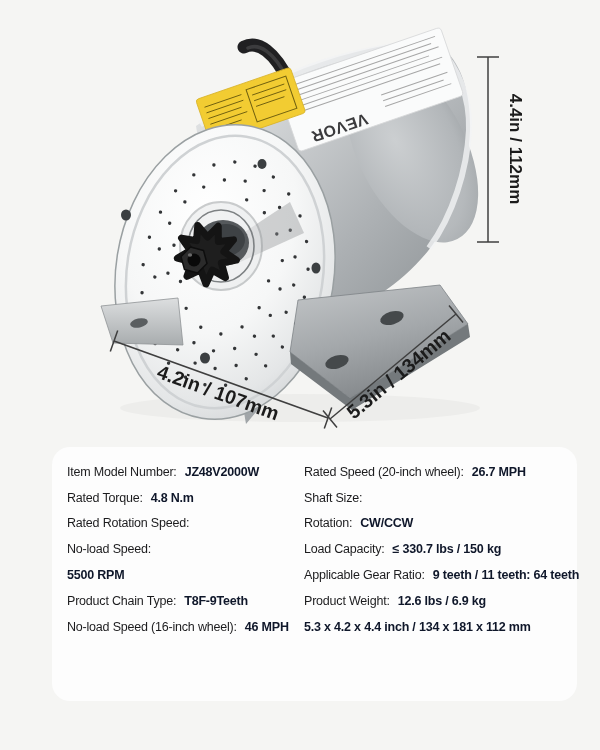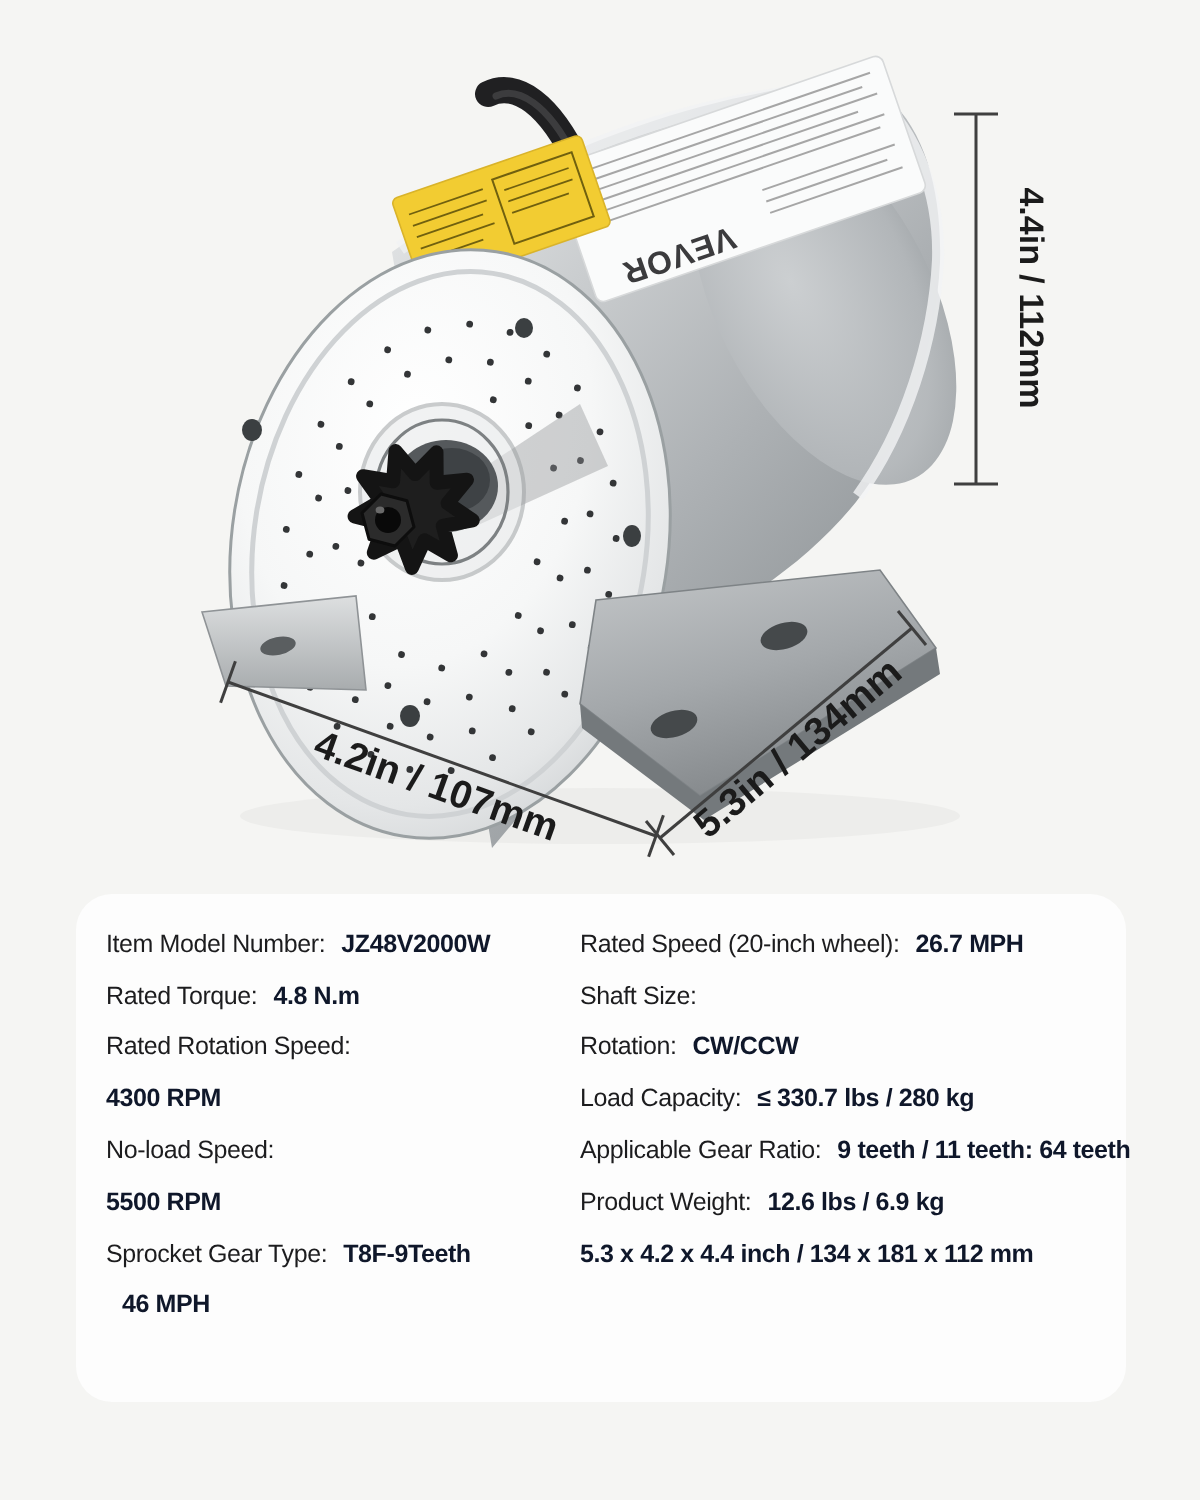--- a/index.html
+++ b/index.html
@@ -9,21 +9,21 @@
     font-family:"Liberation Sans", sans-serif;
     -webkit-font-smoothing:antialiased;
   }
   .stage{position:relative;width:600px;height:750px;overflow:hidden;}
   .hero{position:absolute;left:0;top:0;width:600px;height:445px;}
   .hero svg{display:block;}
   svg text{font-family:"Liberation Sans", sans-serif;}
   .dim-text{font-weight:700;fill:#1b1b1b;}
 
   .spec-panel{
-    position:absolute;left:38px;top:447px;width:525px;height:254px;
+    position:absolute;left:52px;top:447px;width:525px;height:254px;
     background:#fdfdfd;border-radius:18px;
   }
   .spec-col{position:absolute;top:12px;}
   .spec-col.left{left:15px;}
   .spec-col.right{left:252px;}
   .spec-line{
     height:25.8px;display:flex;align-items:center;
     font-size:12.5px;letter-spacing:-0.2px;color:#1c1c1e;white-space:nowrap;
   }
   .spec-label{font-weight:400;}
@@ -251,53 +251,51 @@
         <span class="spec-label">Item Model Number:</span>
         <span class="spec-value">JZ48V2000W</span>
       </div>
       <div class="spec-line">
         <span class="spec-label">Rated Torque:</span>
         <span class="spec-value">4.8 N.m</span>
       </div>
       <div class="spec-line">
         <span class="spec-label">Rated Rotation Speed:</span>
       </div>
-      <div class="spec-line value-only">
-        <span class="spec-value">4300 RPM</span>
-      </div>
       <div class="spec-line">
         <span class="spec-label">No-load Speed:</span>
       </div>
       <div class="spec-line value-only">
         <span class="spec-value">5500 RPM</span>
       </div>
       <div class="spec-line">
-        <span class="spec-label">Sprocket Gear Type:</span>
+        <span class="spec-label">Product Chain Type:</span>
         <span class="spec-value">T8F-9Teeth</span>
       </div>
       <div class="spec-line">
+        <span class="spec-label">No-load Speed (16-inch wheel):</span>
         <span class="spec-value">46 MPH</span>
       </div>
     </div>
 
     <div class="spec-col right">
       <div class="spec-line">
         <span class="spec-label">Rated Speed (20-inch wheel):</span>
         <span class="spec-value">26.7 MPH</span>
       </div>
       <div class="spec-line">
         <span class="spec-label">Shaft Size:</span>
       </div>
       <div class="spec-line">
         <span class="spec-label">Rotation:</span>
         <span class="spec-value">CW/CCW</span>
       </div>
       <div class="spec-line">
         <span class="spec-label">Load Capacity:</span>
-        <span class="spec-value">≤ 330.7 lbs / 280 kg</span>
+        <span class="spec-value">≤ 330.7 lbs / 150 kg</span>
       </div>
       <div class="spec-line">
         <span class="spec-label">Applicable Gear Ratio:</span>
         <span class="spec-value">9 teeth / 11 teeth: 64 teeth</span>
       </div>
       <div class="spec-line">
         <span class="spec-label">Product Weight:</span>
         <span class="spec-value">12.6 lbs / 6.9 kg</span>
       </div>
       <div class="spec-line value-only">

